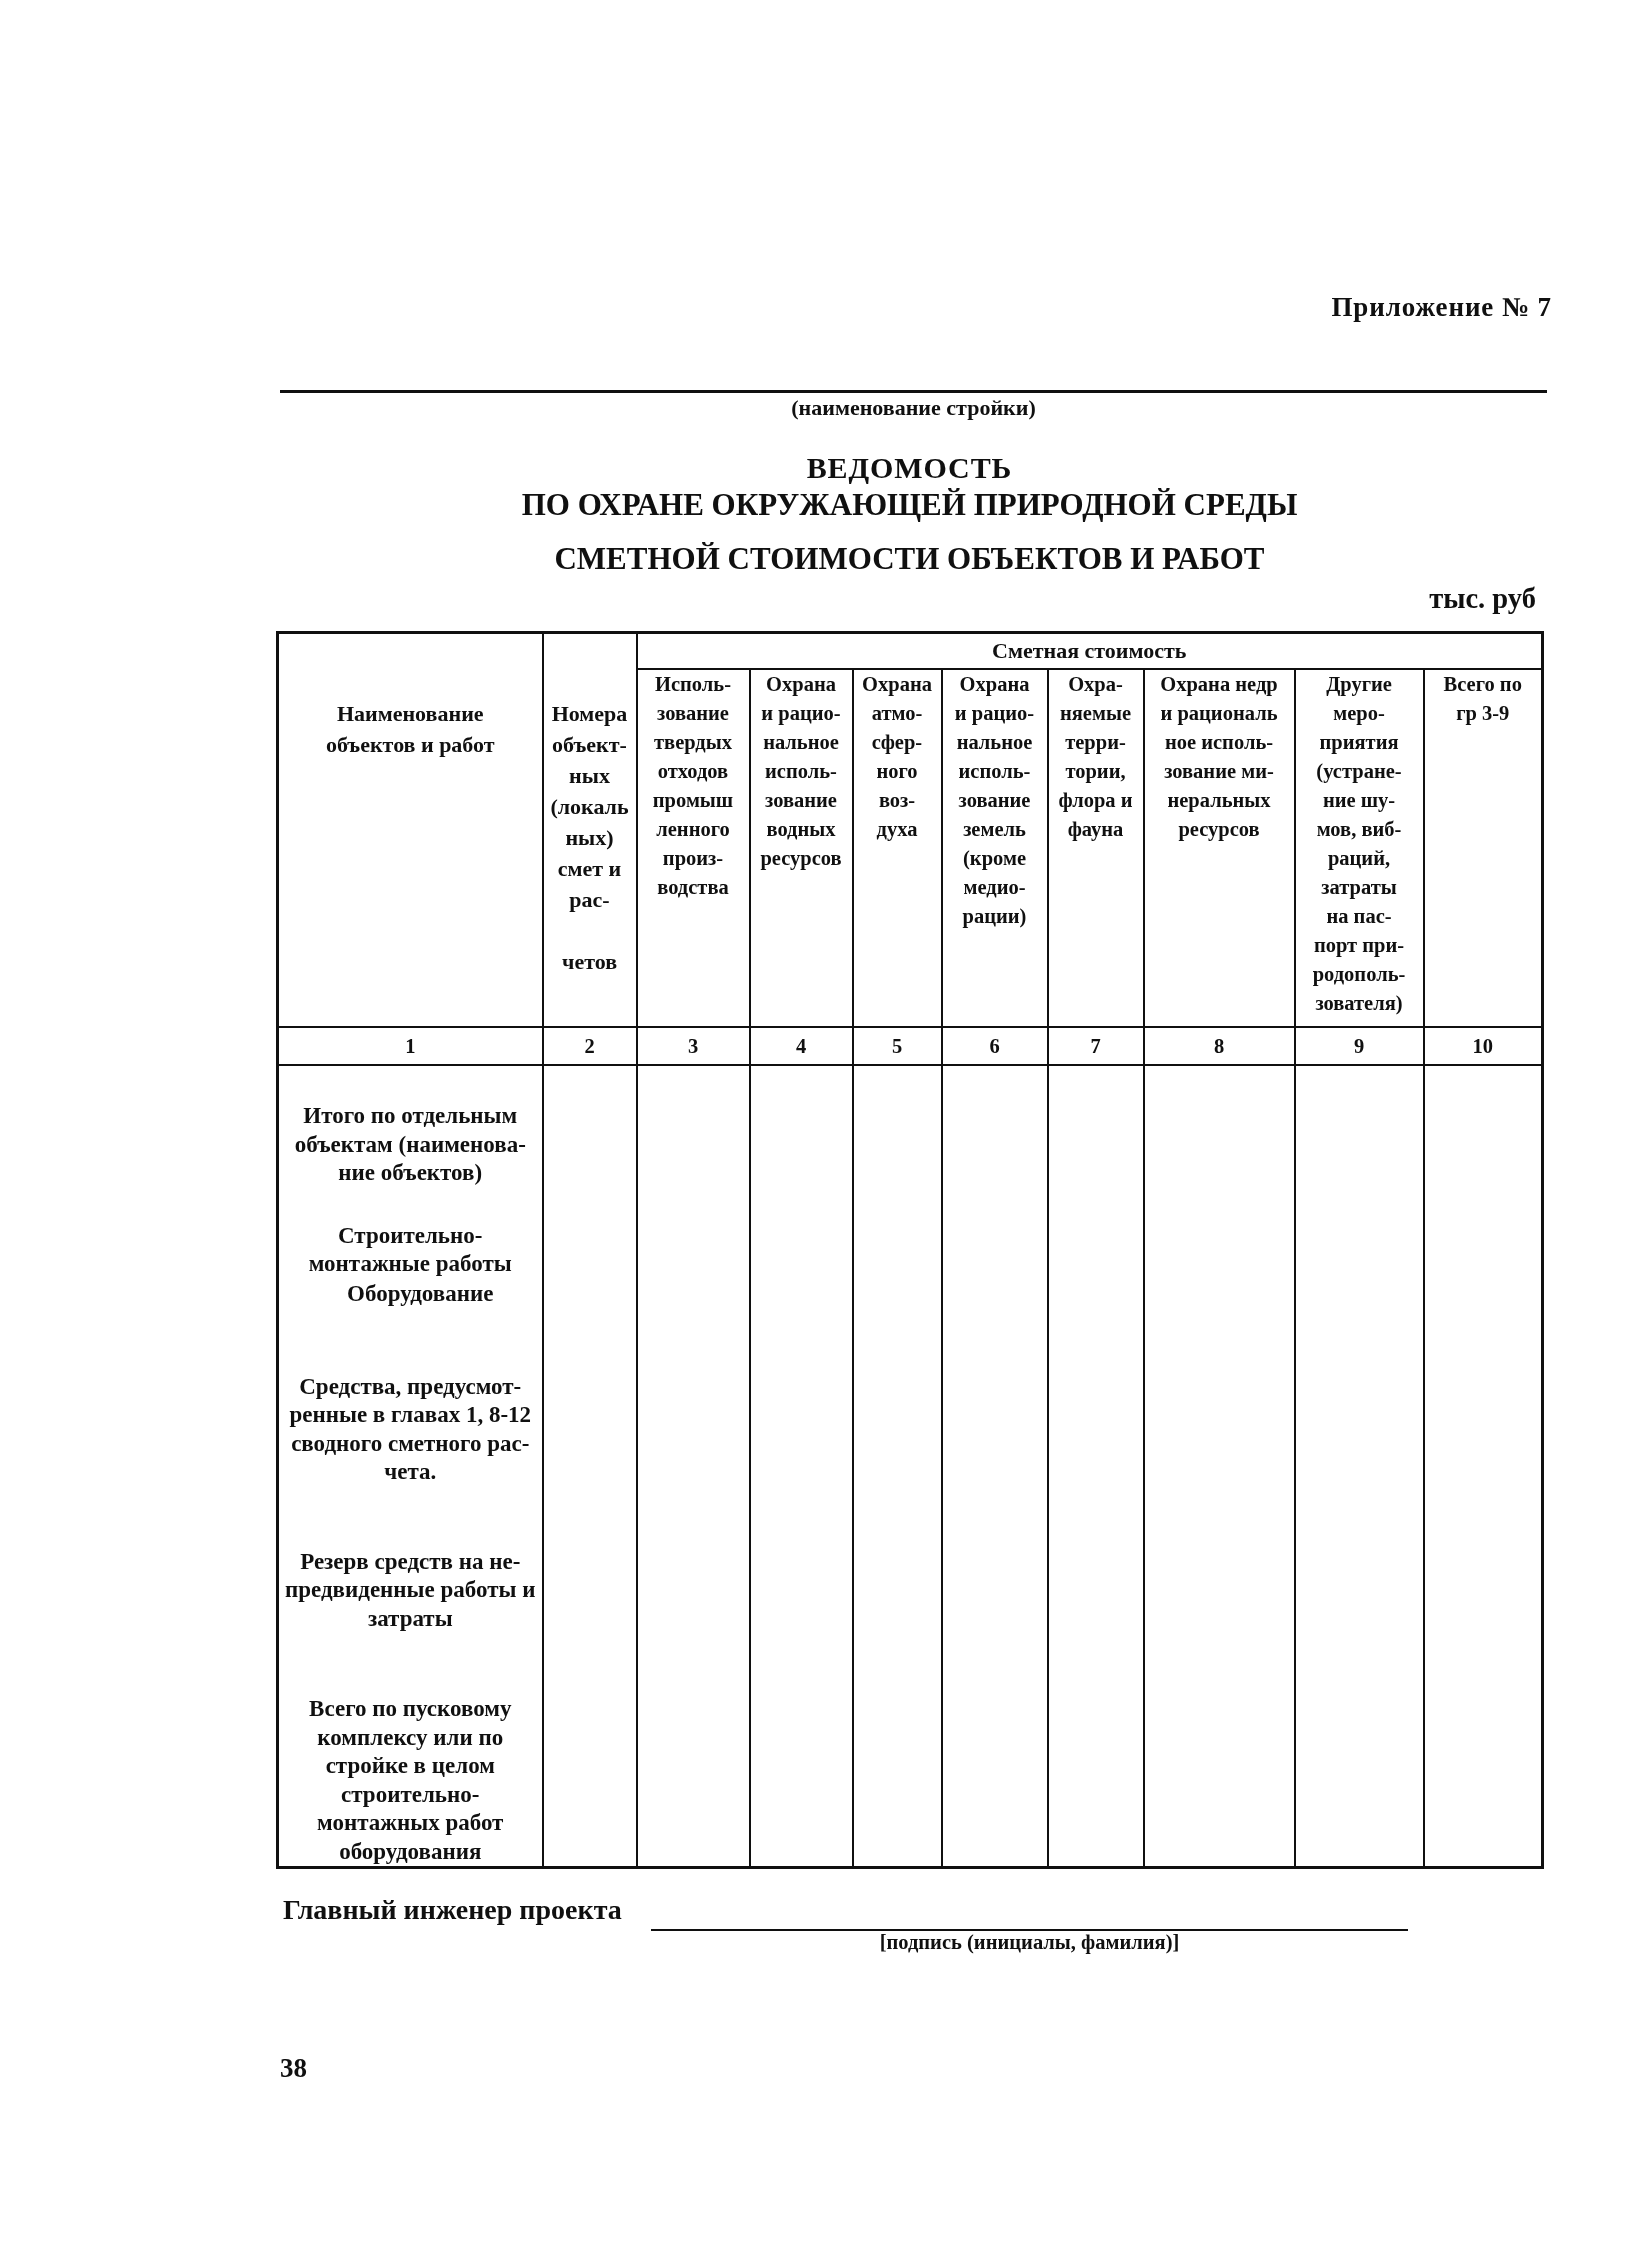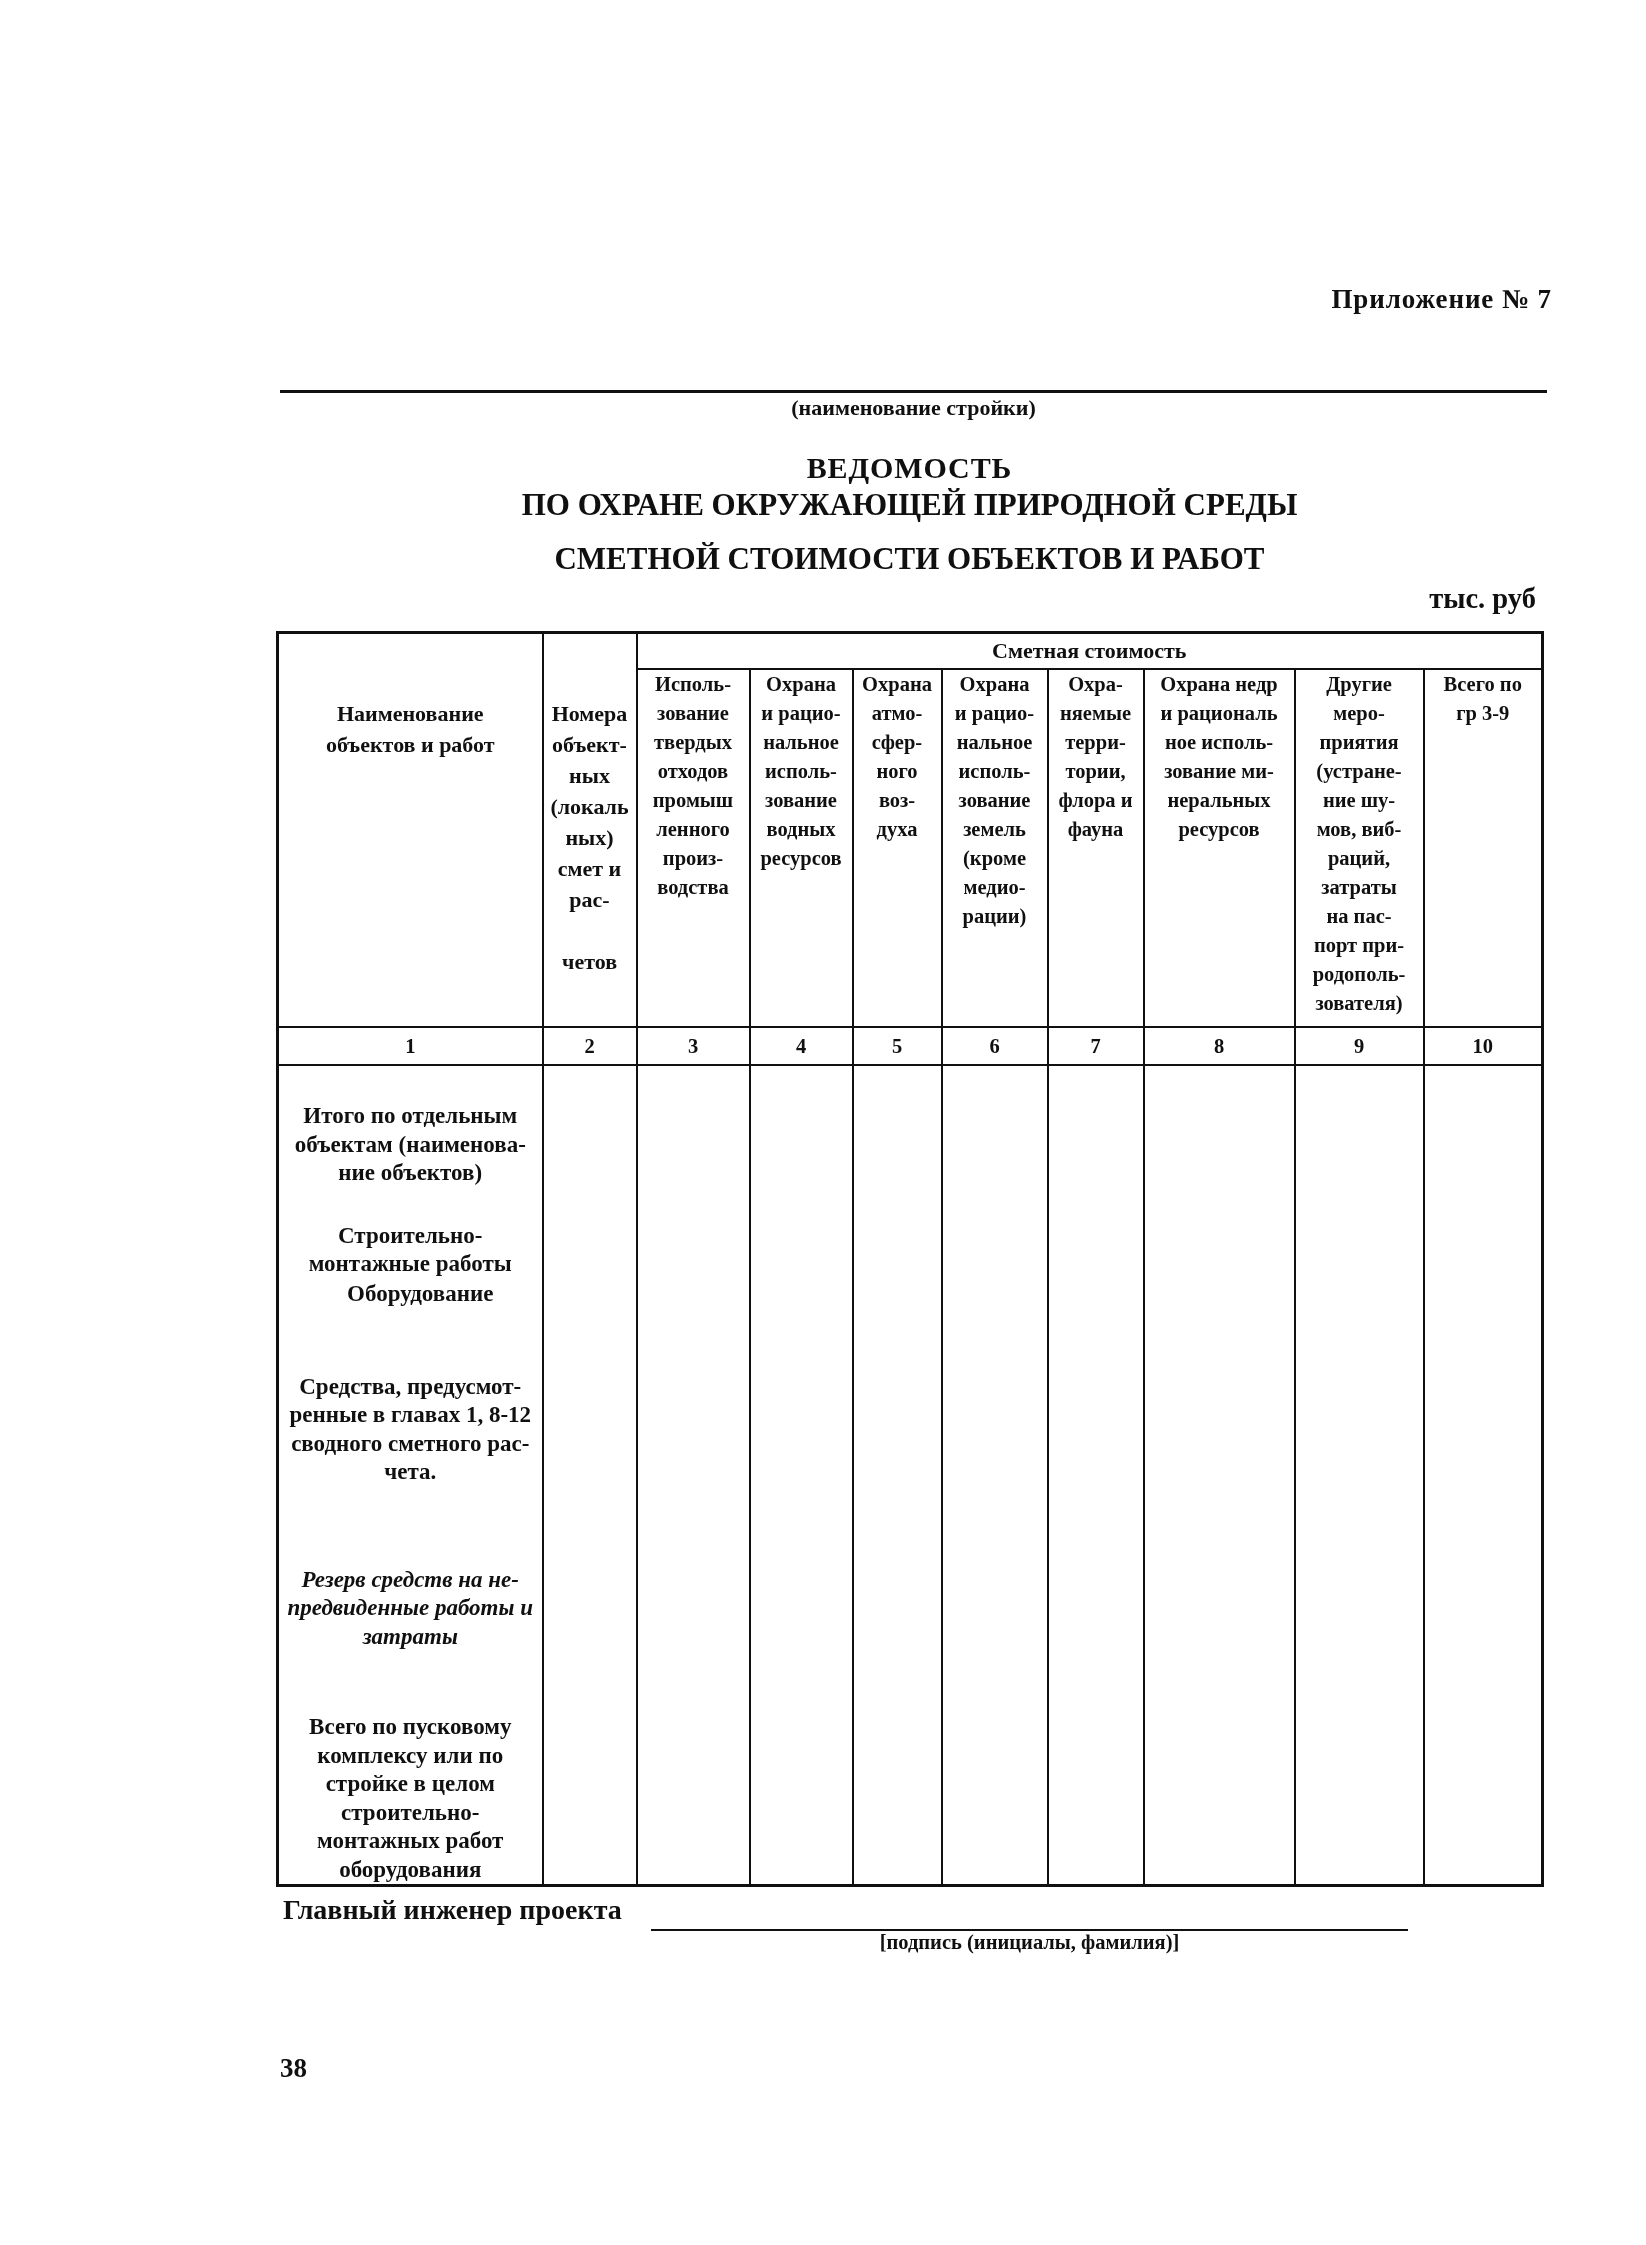--- a/index.html
+++ b/index.html
@@ -6,21 +6,21 @@
   .page{
     position:relative;
     width:1647px;height:2246px;
     background:#ffffff;
     color:#101010;
     font-family:"Liberation Serif", serif;
     font-weight:700;
     overflow:hidden;
   }
   .appendix{
-    position:absolute;top:284px;left:1185px;width:367px;
+    position:absolute;top:292px;left:1185px;width:367px;
     text-align:right;font-size:27px;letter-spacing:0.9px;
   }
   .name-line{position:absolute;left:280px;top:390px;width:1267px;}
   .name-line .rule{border-top:3.6px solid #101010;height:0;}
   .name-line .caption{text-align:center;font-size:22px;margin-top:1.8px;}
   .titles{position:absolute;left:276px;top:451px;width:1267px;text-align:center;}
   .title-main{font-size:30px;letter-spacing:0.9px;}
   .title-sub{font-size:31px;line-height:40px;}
   .title-sub.first{margin-top:14.3px;}
   .units{ text-align:right;font-size:28.5px;margin-top:3.6px;padding-right:7.1px;}
@@ -51,21 +51,21 @@
   tr.row-nums td{
     height:36px;font-size:20.5px;text-align:center;vertical-align:middle;
   }
   tr.row-body{height:777px;}
   tr.row-body td{vertical-align:top;}
   td.body-cell{text-align:center;font-size:23px;line-height:28.5px;padding-top:3.6px;}
   .blk{white-space:pre-line;margin-top:36px;}
   .blk.m-sm{margin-top:34px;}
   .blk.m-xs{margin-top:1.8px;padding-left:20px;}
   .blk.m-lg1{margin-top:64px;}
-  .blk.m-lg2{margin-top:79px;font-style:italic;}
+  .blk.m-lg2{margin-top:61px;}
   .blk.m-lg3{margin-top:62px;}
 
   .signer{position:absolute;left:283px;top:1894px;font-size:28px;}
   .sig-line{position:absolute;left:651px;top:1889px;width:757px;height:40px;border-bottom:2.7px solid #101010;}
   .sig-caption{text-align:center;font-size:20.5px;margin-top:42px;}
   .page-number{position:absolute;left:280px;top:2053px;font-size:27px;}
 </style>
 </head>
 <body>
 

